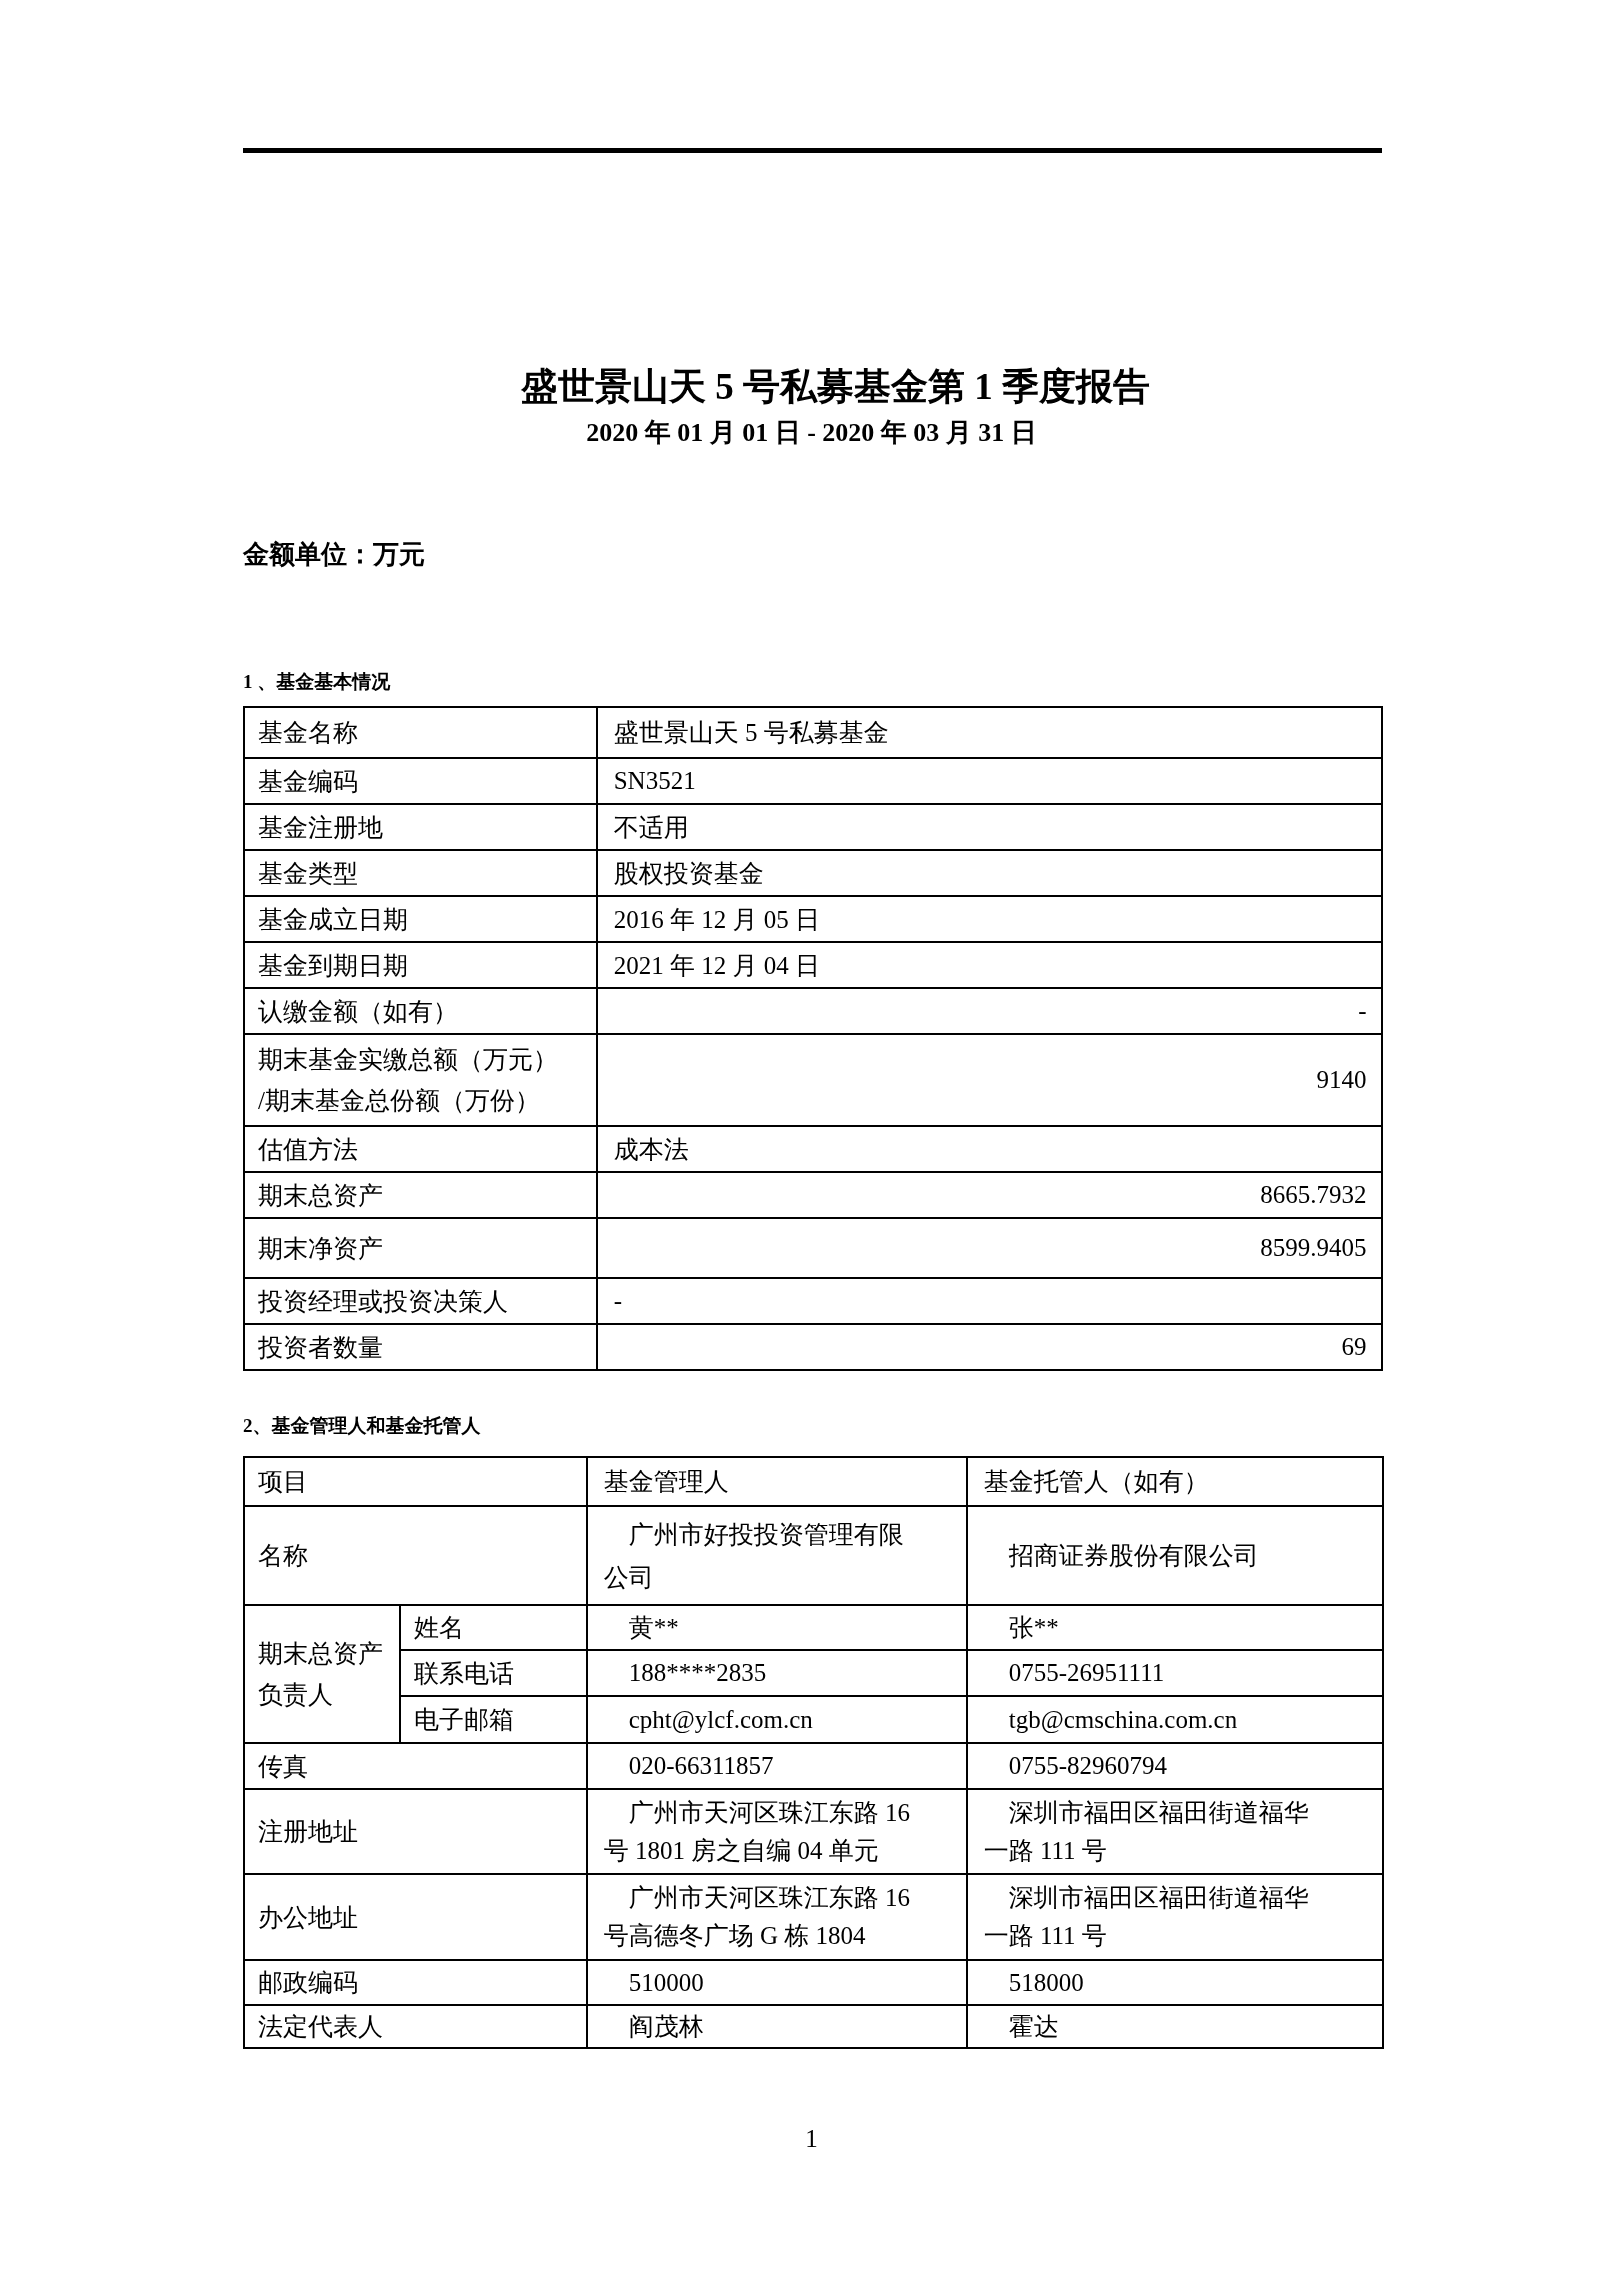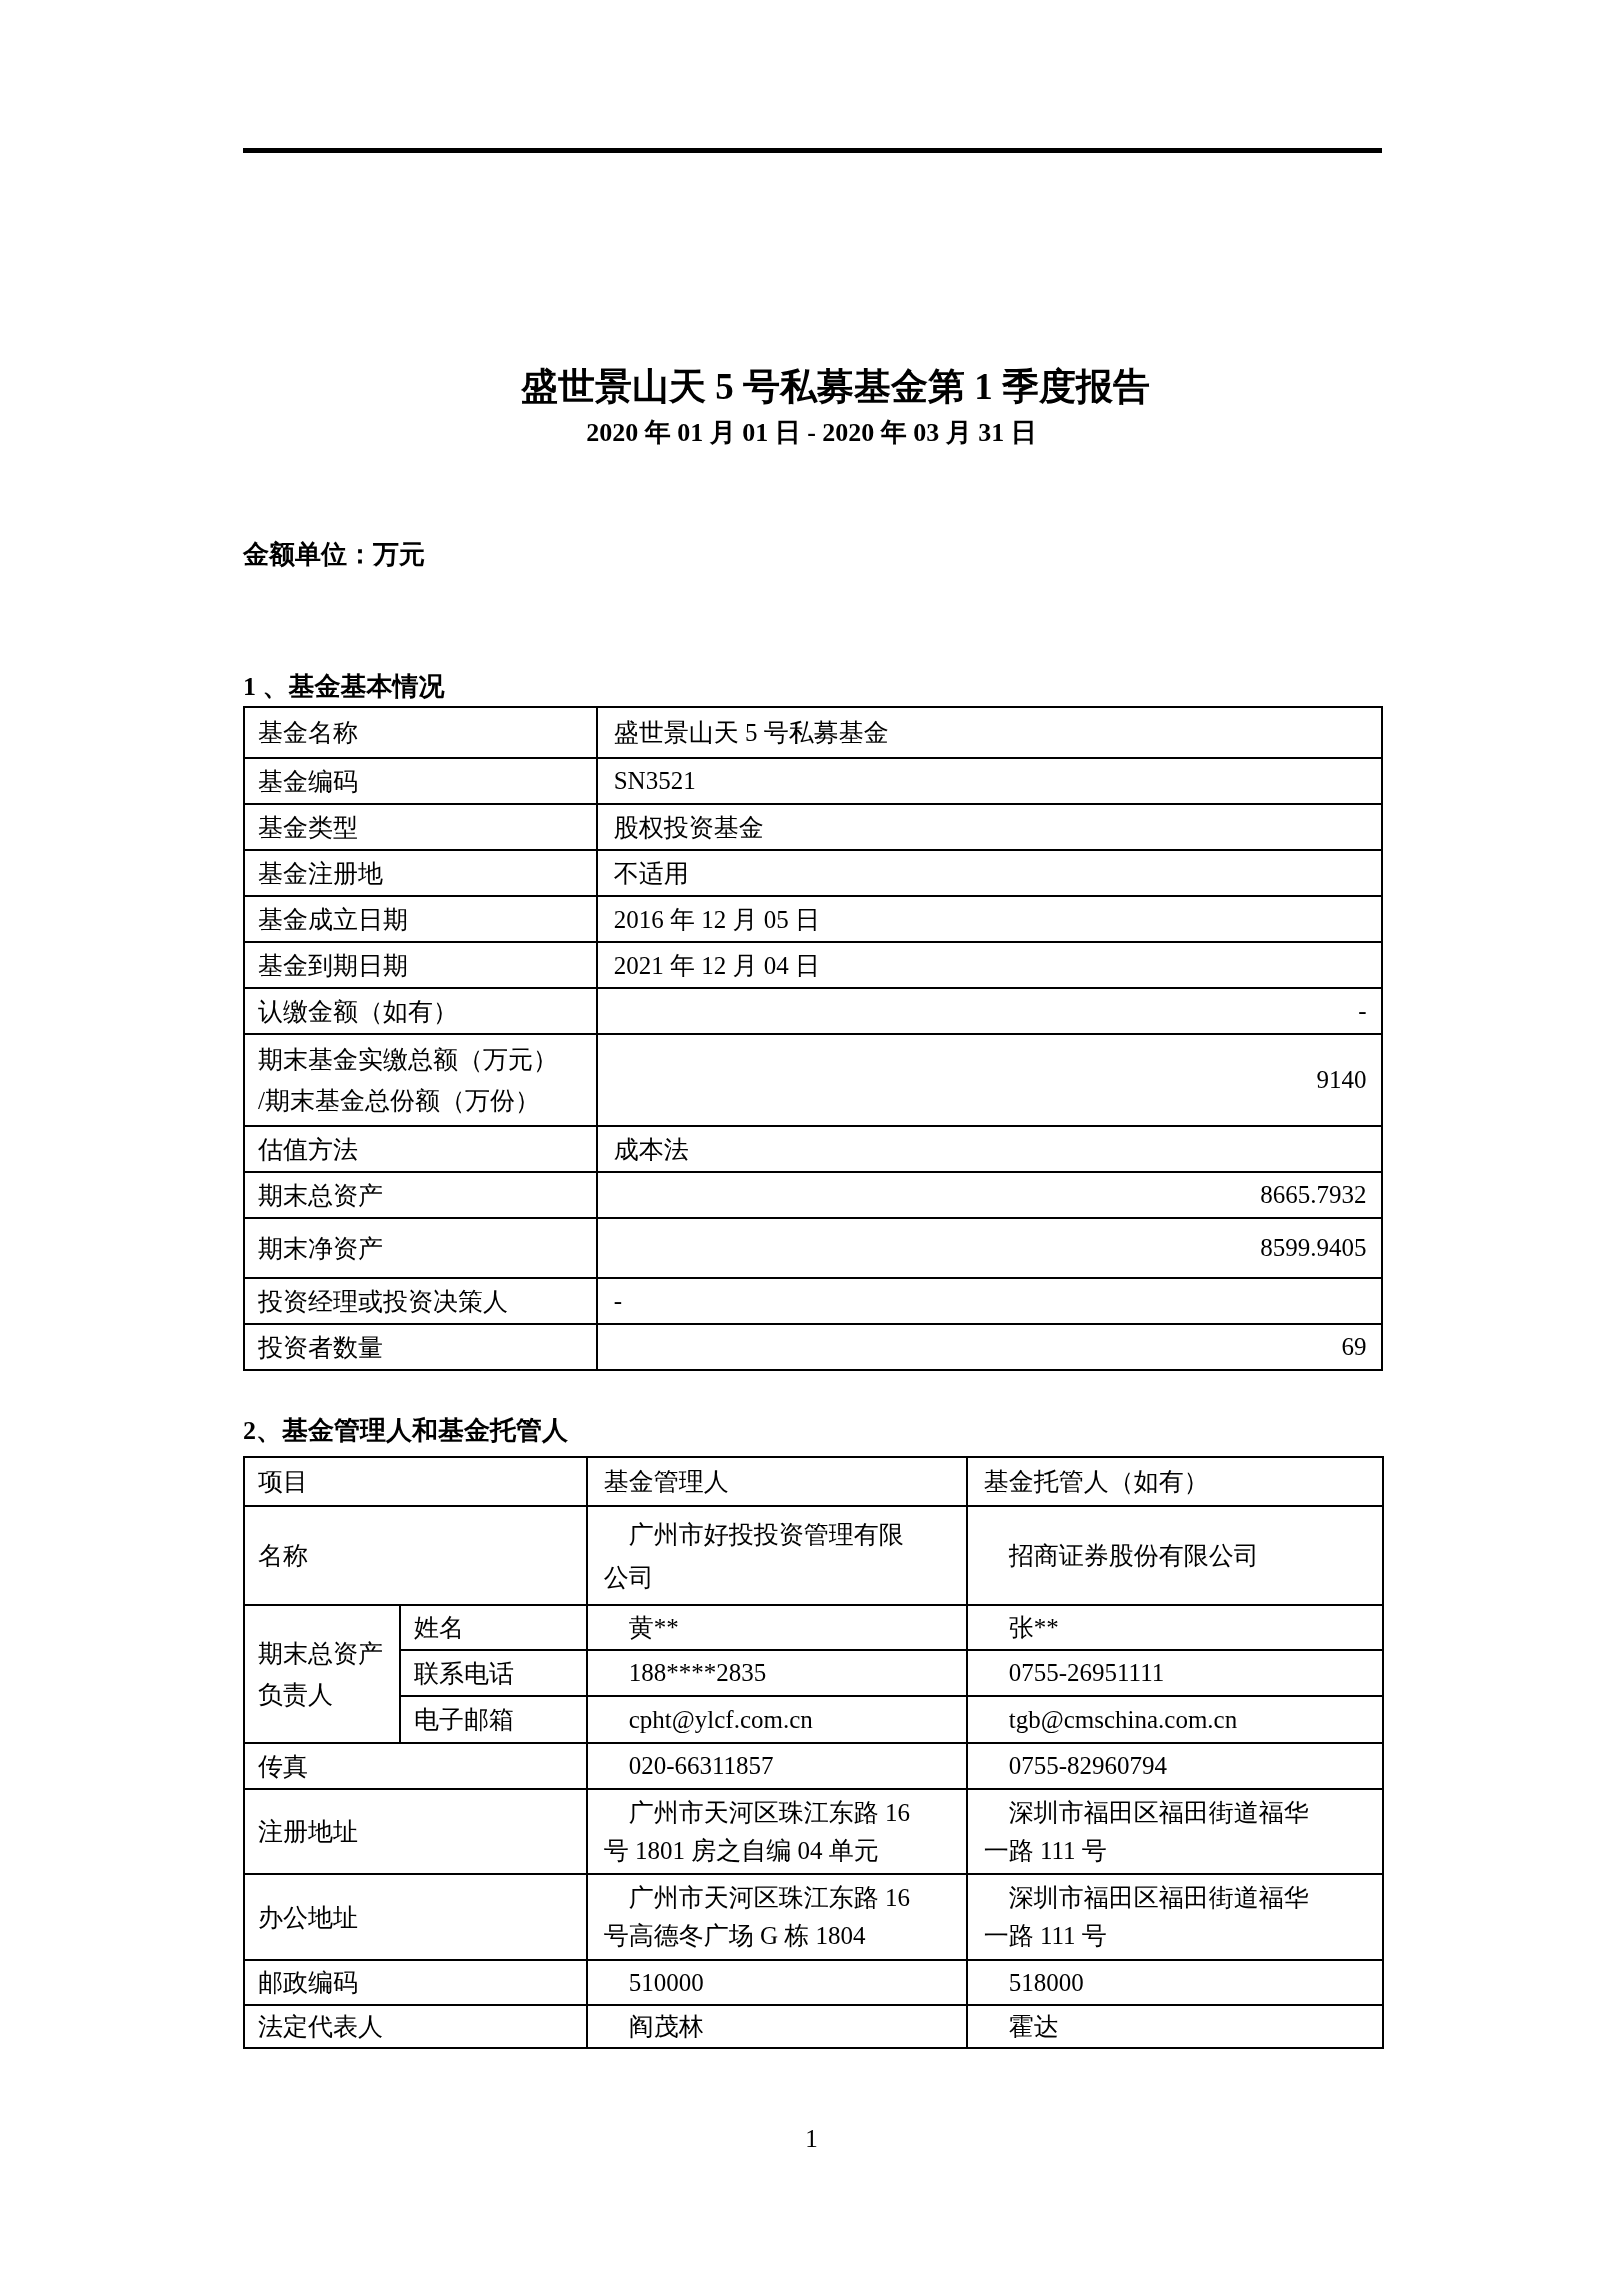--- a/index.html
+++ b/index.html
@@ -11,21 +11,21 @@
     font-family:"Liberation Serif","DejaVu Serif",serif;
     overflow:hidden;
   }
   .top-rule{position:absolute;left:243px;top:148px;width:1139px;height:5.2px;background:#000;}
   .doc-title{position:absolute;top:370px;left:0;width:1623px;text-align:center;
     font-size:37px;font-weight:bold;line-height:34px;margin-left:24px;}
   .doc-period{position:absolute;top:416px;left:0;width:1623px;text-align:center;
     font-size:26px;font-weight:bold;line-height:34px;}
   .unit-note{position:absolute;top:537px;left:243px;width:1139px;
     font-size:26px;font-weight:bold;}
-  .sec-heading{position:absolute;left:243px;font-size:26px;font-weight:bold;}
+  .sec-heading{position:absolute;left:243px;font-size:19px;font-weight:bold;}
   .sec1{top:669px;}
   .sec2{top:1413px;}
   table{position:absolute;left:243px;border-collapse:collapse;table-layout:fixed;
     border:2.6px solid #000;background:#fff;}
   .t1{top:706px;width:1139px;}
   .t2{top:1456px;width:1139px;border-radius:17px;}
   td{border:2px solid #000;border-top:2.6px solid #000;border-bottom:2.6px solid #000;
     font-size:25px;vertical-align:middle;overflow:hidden;
     padding:0;}
   td.lab{padding-left:13px;padding-right:3.9px;margin-left:20px;}
@@ -58,26 +58,26 @@
     <tbody>
       <tr style="height:51px">
         <td class="lab">基金名称</td>
         <td class="val">盛世景山天 5 号私募基金</td>
       </tr>
       <tr style="height:46px">
         <td class="lab">基金编码</td>
         <td class="val">SN3521</td>
       </tr>
       <tr style="height:46px">
+        <td class="lab">基金注册地</td>
+        <td class="val">不适用</td>
+      </tr>
+      <tr style="height:46px">
         <td class="lab">基金类型</td>
         <td class="val">股权投资基金</td>
-      </tr>
-      <tr style="height:46px">
-        <td class="lab">基金注册地</td>
-        <td class="val">不适用</td>
       </tr>
       <tr style="height:46px">
         <td class="lab">基金成立日期</td>
         <td class="val">2016 年 12 月 05 日</td>
       </tr>
       <tr style="height:46px">
         <td class="lab">基金到期日期</td>
         <td class="val">2021 年 12 月 04 日</td>
       </tr>
       <tr style="height:46px">

